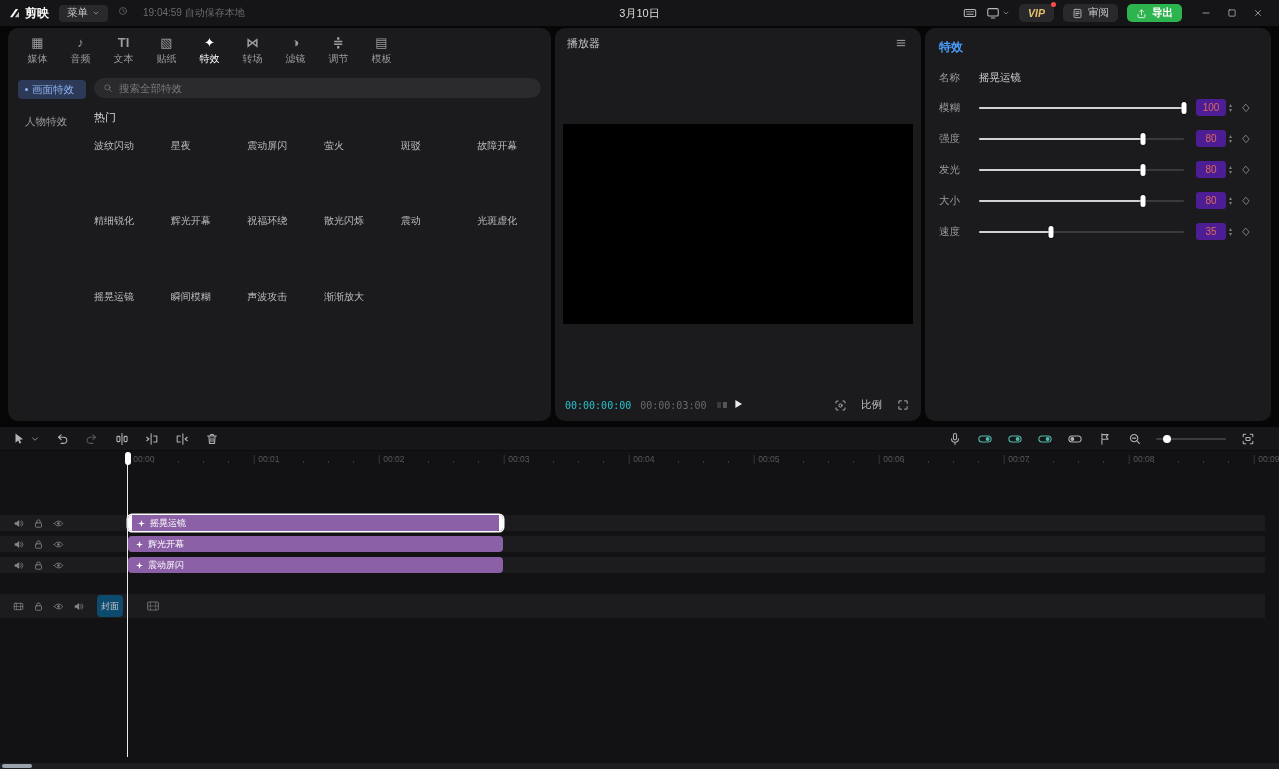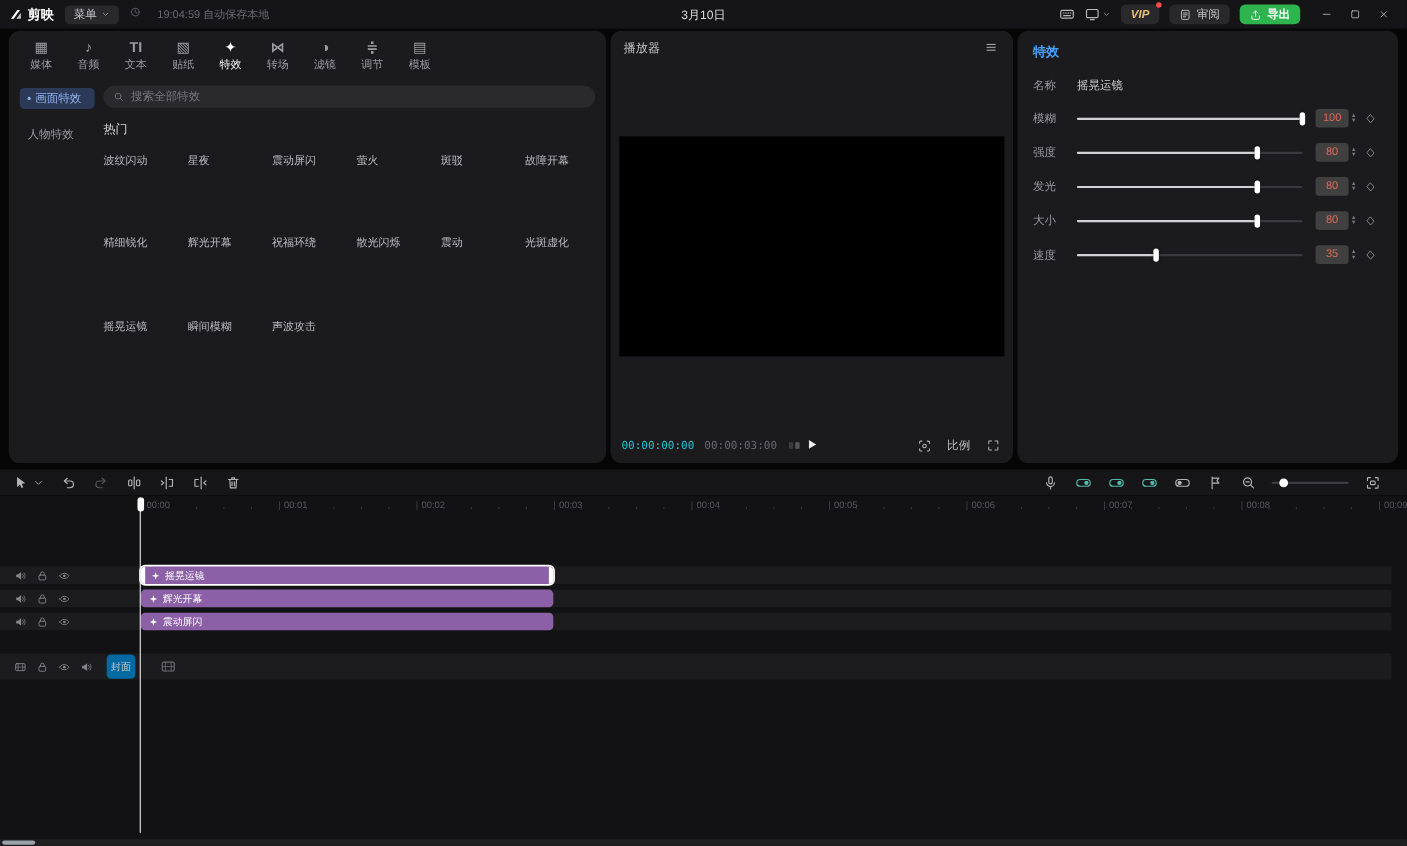--- a/index.html
+++ b/index.html
@@ -78,21 +78,21 @@
 .ep-icons{margin-left:auto;display:flex;gap:14px;color:#9a9aa0;}
 .name-row{display:flex;align-items:center;padding:15px 14px 0;}
 .name-label{width:40px;color:#9a9aa0;font-size:10.5px;}
 .name-value{color:#d2d2d6;font-size:10.5px;}
 .params{padding:7px 20px 0 14px;}
 .param-row{display:flex;align-items:center;height:31px;}
 .param-label{width:40px;color:#9a9aa0;font-size:10.5px;}
 .slider{flex:1;height:2px;background:#3a3a3e;border-radius:1px;position:relative;margin-right:12px;}
 .slider-fill{position:absolute;left:0;top:0;bottom:0;background:#d2d2d6;border-radius:1px;}
 .slider-thumb{position:absolute;top:50%;transform:translate(-50%,-50%);width:5px;height:12px;border-radius:2.5px;background:#fff;box-shadow:0 0 2px rgba(0,0,0,.6);}
-.value-box{width:30px;height:17px;background:#404040;border-radius:3px;color:#dd6a58;font-size:10px;display:flex;align-items:center;justify-content:center;}
+.value-box{width:30px;height:17px;background:#4c1d95;border-radius:3px;color:#dd6a58;font-size:10px;display:flex;align-items:center;justify-content:center;}
 .steppers{display:flex;flex-direction:column;margin-left:3px;color:#7a7a80;font-size:6px;line-height:5px;}
 .kf-btn{margin-left:9px;color:#9a9aa0;display:flex;}
 
 
 .tl-block{position:absolute;top:427px;left:0;right:0;bottom:0;background:#121214;}
 .tl-toolbar{height:24px;background:#161618;display:flex;align-items:center;padding:0 10px;border-bottom:1px solid #0b0b0d;}
 .tool-btn{width:17px;height:17px;display:flex;align-items:center;justify-content:center;color:#b4b4b8;margin-right:13px;}
 .tool-btn.narrow{width:10px;margin-left:-10px;}
 .tool-btn.dim{color:#55555a;}
 .tool-btn.teal{color:#4fbcae;}
@@ -106,21 +106,21 @@
 .minor-tick{position:absolute;top:9px;width:1px;height:2px;background:#38383c;}
 .track-row{position:absolute;left:0;right:14px;background:#1c1c1f;}
 .row-head{position:absolute;left:0;top:0;bottom:0;display:flex;align-items:center;gap:9px;padding-left:13px;width:128px;}
 .head-btn{color:#85858b;display:flex;}
 .clip{position:absolute;top:0;height:100%;background:#8b60a6;border-radius:4px;display:flex;align-items:center;gap:4px;padding:0 7px;color:#fff;font-size:9px;white-space:nowrap;overflow:hidden;}
 .clip .clip-ic{color:#fff;flex:0 0 auto;}
 .clip.selected{box-shadow:0 0 0 1.5px #fff;padding:0 9px;}
 .clip.selected::before,.clip.selected::after{content:"";position:absolute;top:0;bottom:0;width:4px;background:#fff;}
 .clip.selected::before{left:0;border-radius:4px 0 0 4px;}
 .clip.selected::after{right:0;border-radius:0 4px 4px 0;}
-.cover-btn{position:absolute;left:97px;top:50%;transform:translateY(-50%);height:22px;width:26px;background:#0369a1;border-radius:4px;color:#c8c8cc;font-size:9px;display:flex;align-items:center;justify-content:center;}
+.cover-btn{position:absolute;left:97px;top:50%;transform:translateY(-50%);height:22px;width:26px;background:#0c4a6e;border-radius:4px;color:#c8c8cc;font-size:9px;display:flex;align-items:center;justify-content:center;}
 .vtrack-placeholder{position:absolute;left:146px;top:50%;transform:translateY(-50%);color:#6a6a70;}
 .playhead{position:absolute;top:0;bottom:12px;left:127px;width:1px;background:#ececee;z-index:6;}
 .playhead-handle{position:absolute;top:0;left:-2.5px;width:6px;height:13px;background:#fff;border-radius:3px;}
 .h-scrollbar{position:absolute;bottom:0;left:0;right:0;height:6px;background:#1f1f22;}
 .h-thumb{position:absolute;left:2px;top:1px;width:30px;height:4px;border-radius:2px;background:#9aa2ac;}
 </style>
 </head>
 <body>
 
 <header class="titlebar">
@@ -471,20 +471,33 @@
                     <svg viewBox="0 0 16 16" fill="none" stroke="currentColor" stroke-width="1.2" stroke-linecap="round" stroke-linejoin="round">
                       <path d="M8 2.5v7M5 6.8L8 9.6l3-2.8" stroke-width="1.6"></path>
                       <path d="M3.5 12.5h9" stroke-width="1.6"></path>
                     </svg>
                   </span>
                 </span>
               </div>
               <div class="effect-name">声波攻击</div>
             </div>
             <div class="effect-cell">
+              <div class="thumb" style="background:linear-gradient(145deg,#f2e3ea,#c4a6b6)">
+                <span class="dl-badge">
+                  <span class="icon">
+                    <svg viewBox="0 0 16 16" fill="none" stroke="currentColor" stroke-width="1.2" stroke-linecap="round" stroke-linejoin="round">
+                      <path d="M8 2.5v7M5 6.8L8 9.6l3-2.8" stroke-width="1.6"></path>
+                      <path d="M3.5 12.5h9" stroke-width="1.6"></path>
+                    </svg>
+                  </span>
+                </span>
+              </div>
+              <div class="effect-name">渐渐放大</div>
+            </div>
+            <div class="effect-cell">
               <div class="thumb" style="background:linear-gradient(145deg,#c28a4e,#7e5226)">
                 <span class="vip-badge">VIP</span>
               </div>
             </div>
             <div class="effect-cell">
               <div class="thumb" style="background:linear-gradient(145deg,#70707a,#26262c)"></div>
             </div>
             <div class="effect-cell">
               <div class="thumb" style="background:linear-gradient(145deg,#3c4248,#171a1e)"></div>
             </div>

